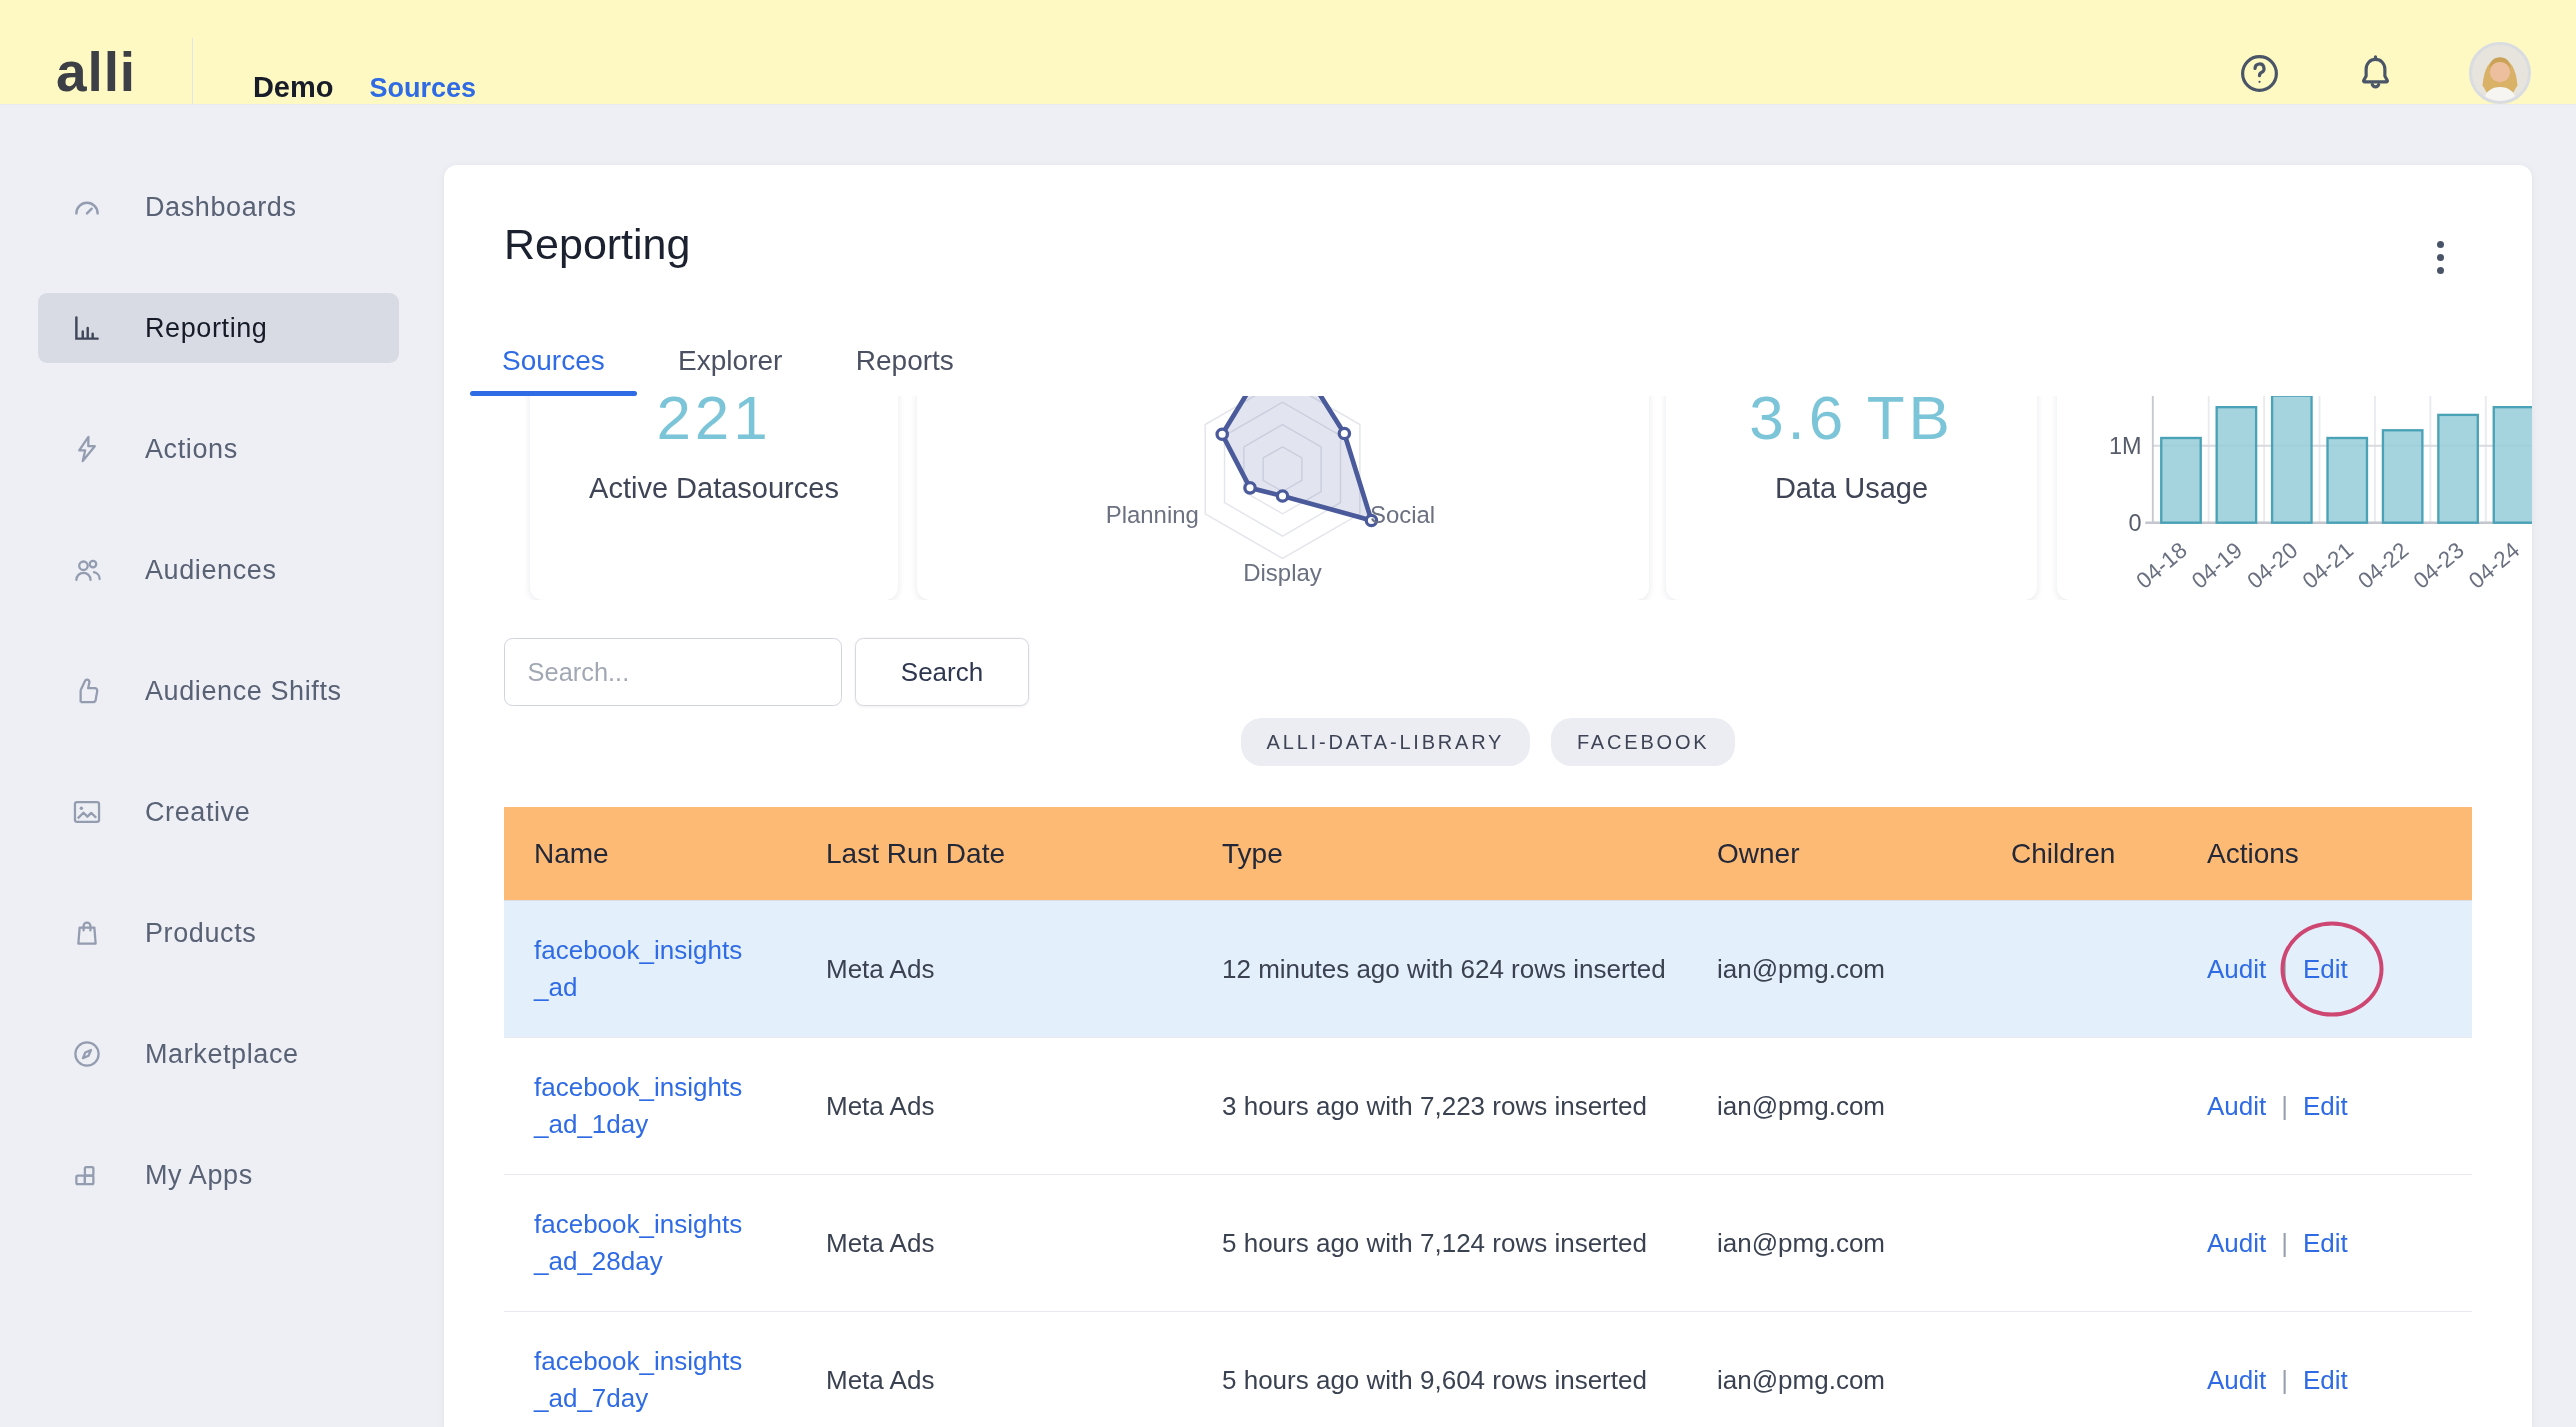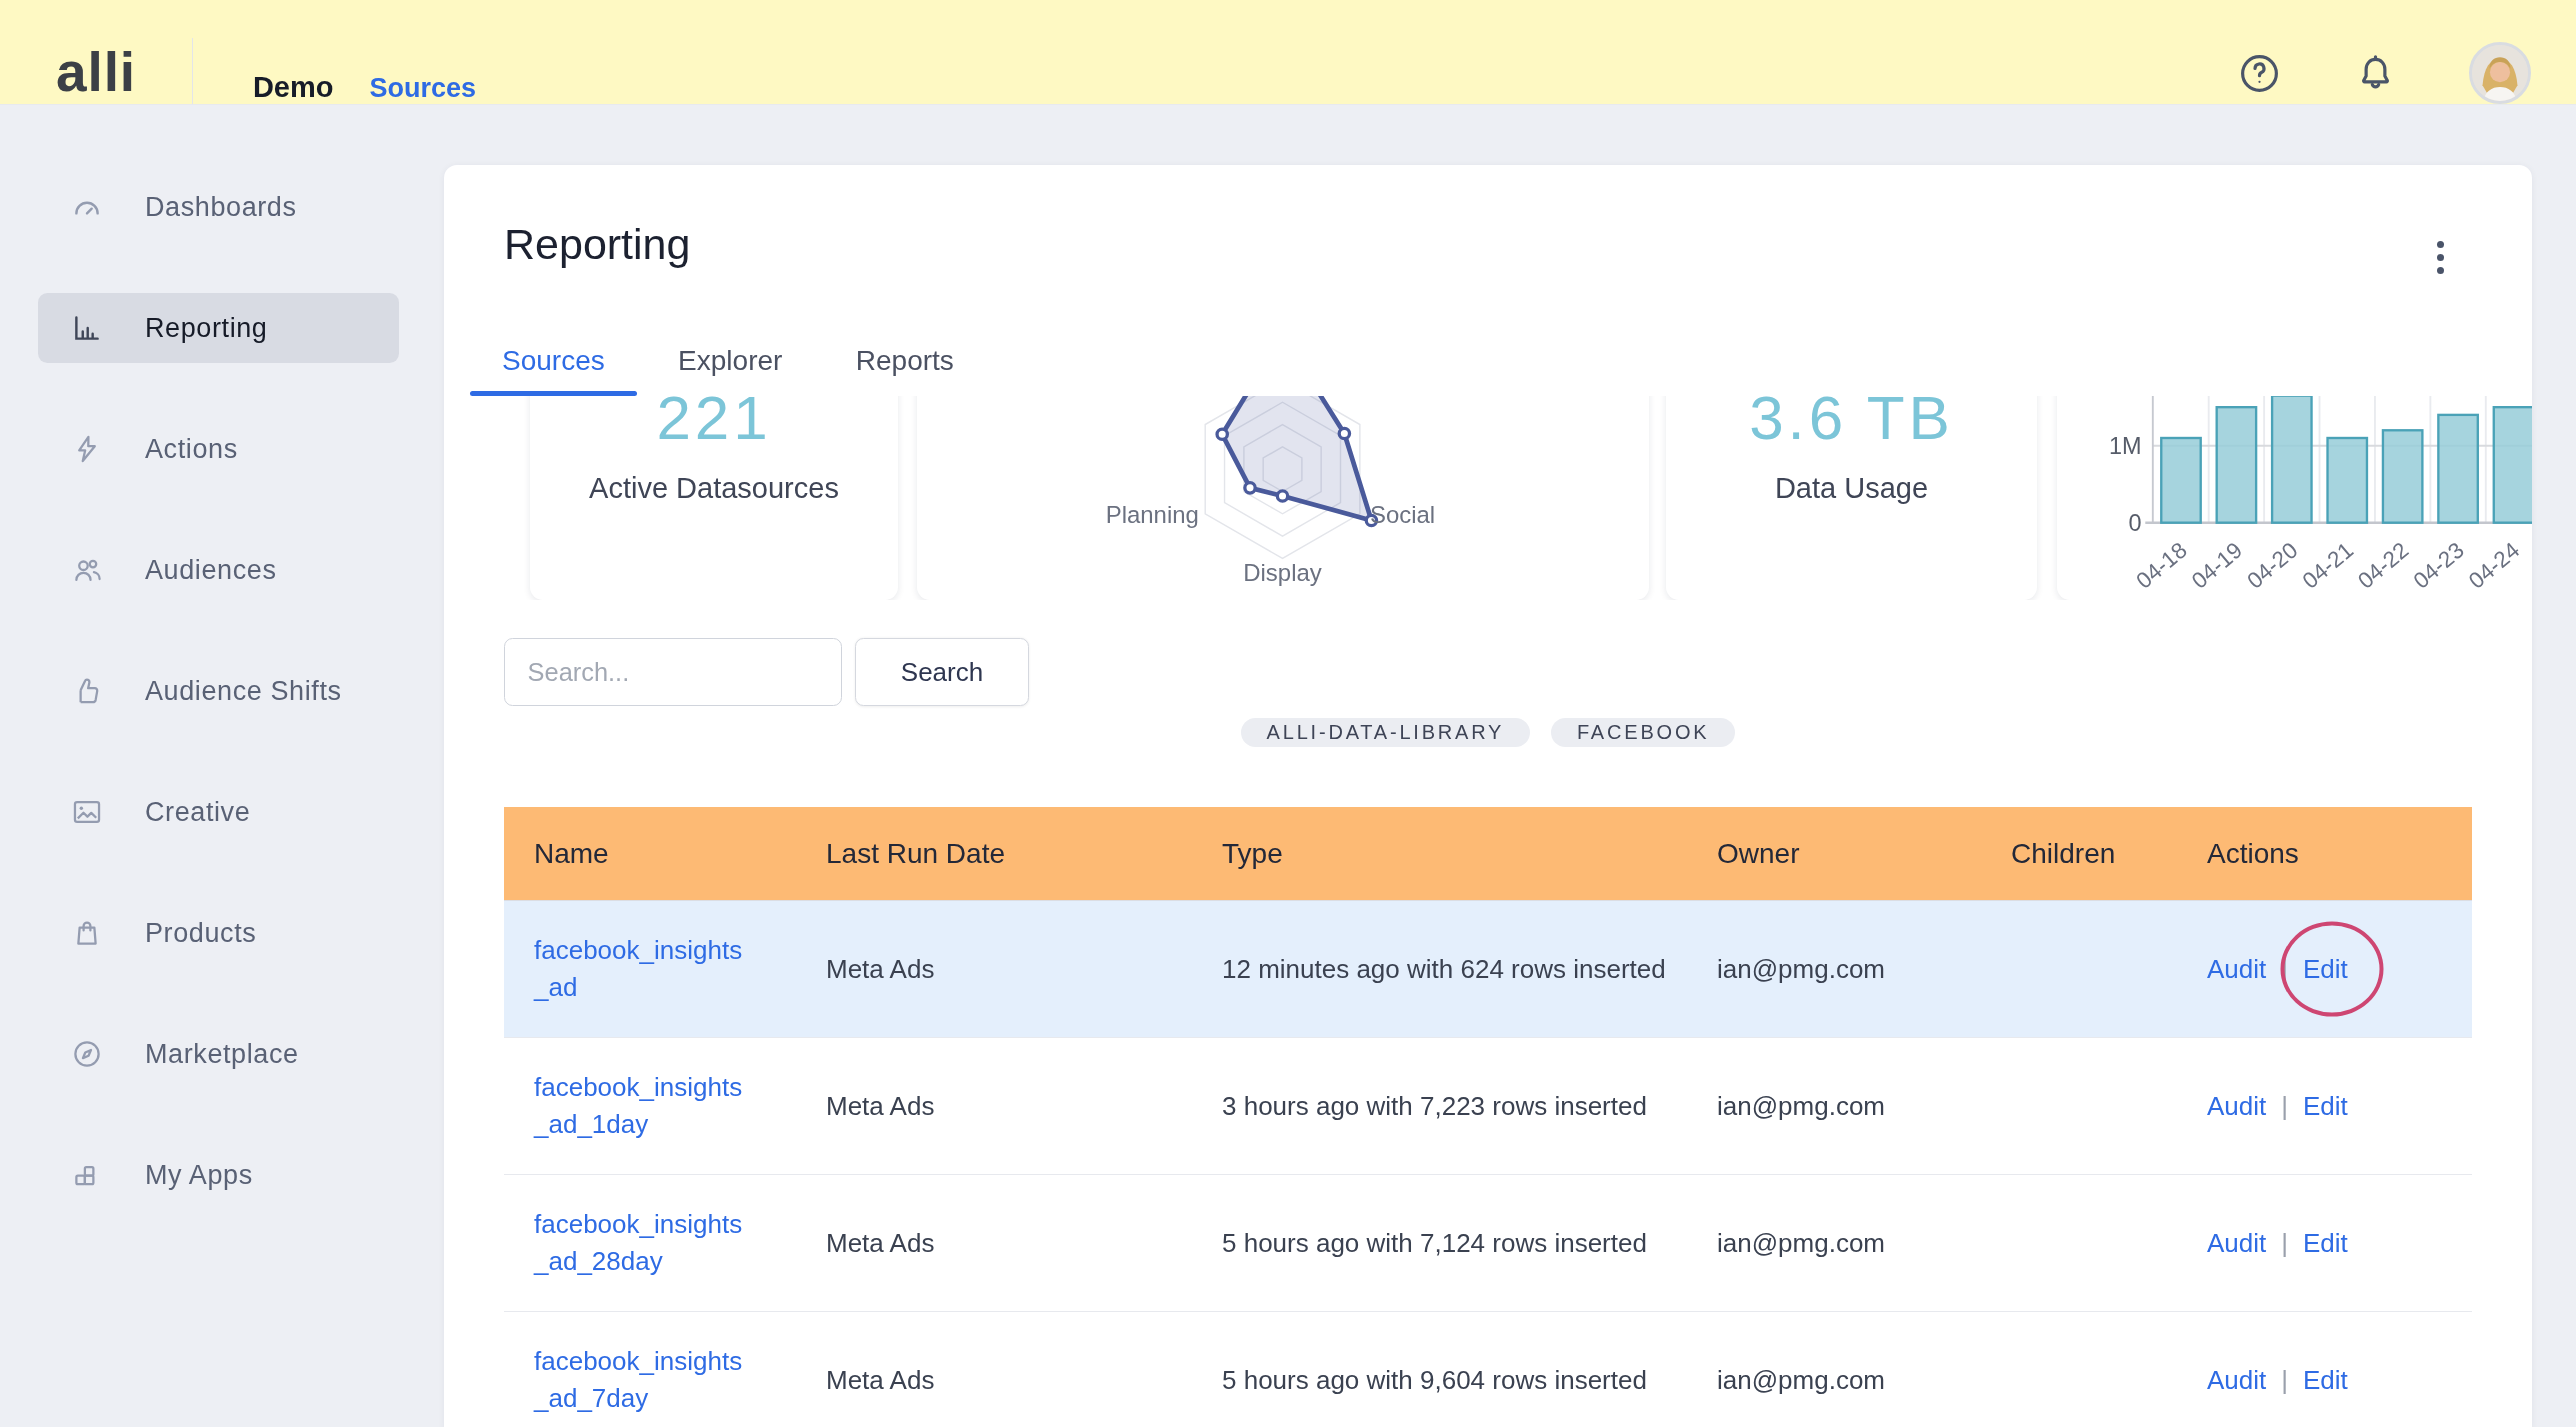--- a/index.html
+++ b/index.html
@@ -59,21 +59,21 @@
                   border:1.9px solid #d0d4dc; border-radius:8.5px; font-size:25.4px; color:#333a50;
                   padding:0 22.6px; outline:none; font-family:"Liberation Sans",sans-serif; }
   .search-input::placeholder { color:#a2a8b3; }
   .search-btn { position:absolute; left:411px; top:473px; width:174px; height:68px; background:#fff;
                 border:0.9px solid #d5d8df; border-radius:8.5px; box-shadow:0 0.9px 2.8px rgba(0,0,0,.07);
                 font-size:26px; font-weight:500; color:#2e3650; cursor:pointer;
                 font-family:"Liberation Sans",sans-serif; }
 
   
   .tags { position:absolute; left:0; top:553px; width:2088px; display:flex; justify-content:center; gap:20.7px; }
-  .tag { height:29px; display:inline-flex; align-items:center; padding:0 26px; border-radius:20.7px;
+  .tag { height:48px; display:inline-flex; align-items:center; padding:0 26px; border-radius:20.7px;
          background:#ebedf2; font-size:20px; font-weight:500; letter-spacing:2.8px; color:#3e4456; }
 
   
   .table { position:absolute; left:60px; top:642px; width:1968px; }
   .trow { display:grid; grid-template-columns:292px 396px 495px 294px 196px 1fr; padding-left:30px;
           align-items:center; }
   .thead { height:94px; background:#fdba74; border-bottom:0.9px solid #dbdde3; font-size:28px;
            font-weight:500; color:#232838; }
   .tbody .trow { height:137px; border-bottom:0.9px solid #e7e9ee; font-size:26px; color:#3a4150; }
   .tbody .trow.hl { background:#e4effc; }

